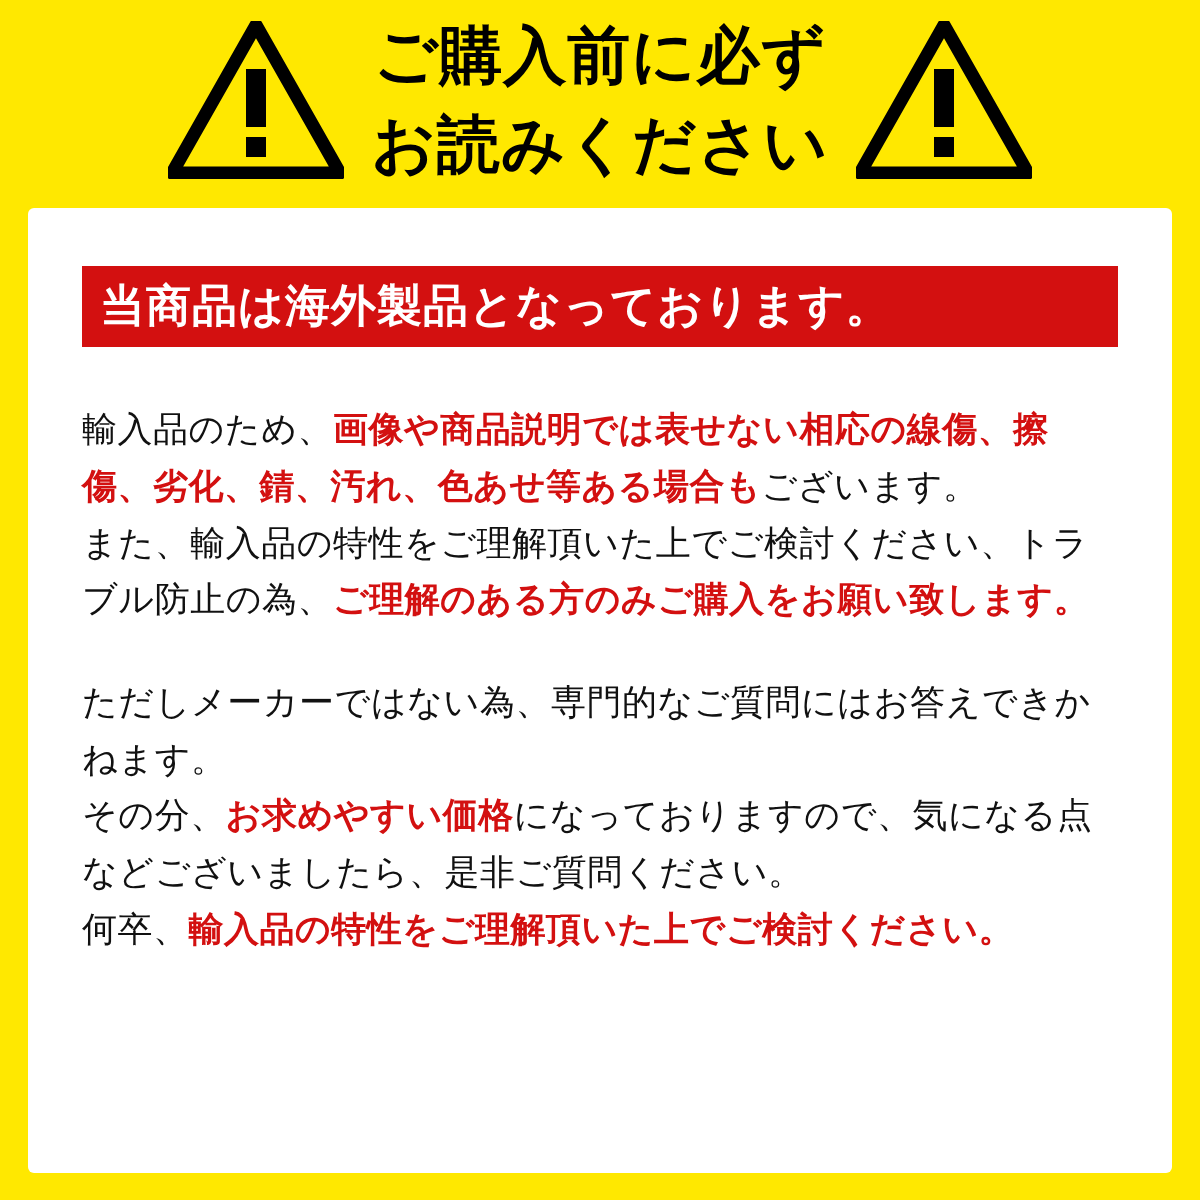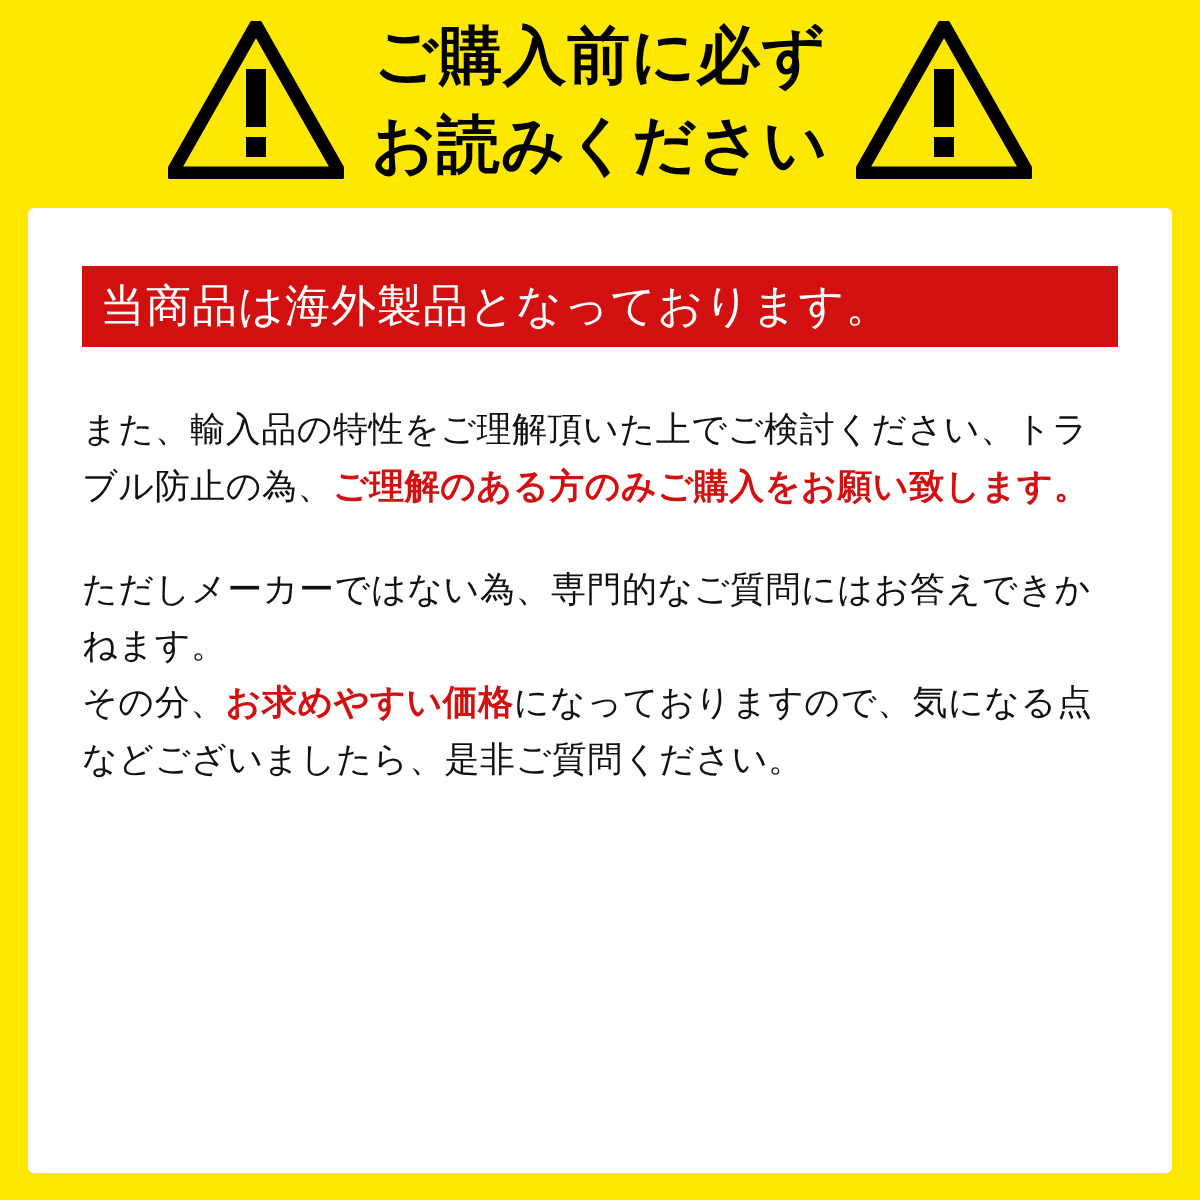--- a/index.html
+++ b/index.html
@@ -61,21 +61,21 @@
     background: #FFFFFF;
     border-radius: 6px;
     box-sizing: border-box;
     padding: 58px 54px 0 54px;
   }
 
   .banner {
     background: #D31010;
     color: #FFFFFF;
     font-size: 45px;
-    font-weight: normal;
+    font-weight: bold;
     letter-spacing: 1px;
     padding: 16px 12px 18px 18px;
     line-height: 1.05;
     box-sizing: border-box;
   }
 
   .body-text {
     margin-top: 54px;
     font-size: 35px;
     line-height: 1.62;
@@ -119,28 +119,34 @@
     </svg>
 
   </div>
 
   <div class="card">
 
     <div class="banner">当商品は海外製品となっております。</div>
 
     <div class="body-text">
       <p>
+        <span>輸入品のため、</span><span class="hl">画像や商品説明では表せない相応の線傷、擦傷、劣化、錆、汚れ、色あせ等ある場合も</span><span>ございます。</span>
+      </p>
+      <p>
         <span>また、輸入品の特性をご理解頂いた上でご検討ください、トラブル防止の為、</span><span class="hl">ご理解のある方のみご購入をお願い致します。</span>
       </p>
 
       <div class="spacer-para"></div>
 
       <p>
         <span>ただしメーカーではない為、専門的なご質問にはお答えできかねます。</span>
       </p>
       <p>
         <span>その分、</span><span class="hl">お求めやすい価格</span><span>になっておりますので、気になる点などございましたら、是非ご質問ください。</span>
       </p>
+      <p>
+        <span>何卒、</span><span class="hl">輸入品の特性をご理解頂いた上でご検討ください。</span>
+      </p>
     </div>
 
   </div>
 
 </div>
 
 </body></html>

